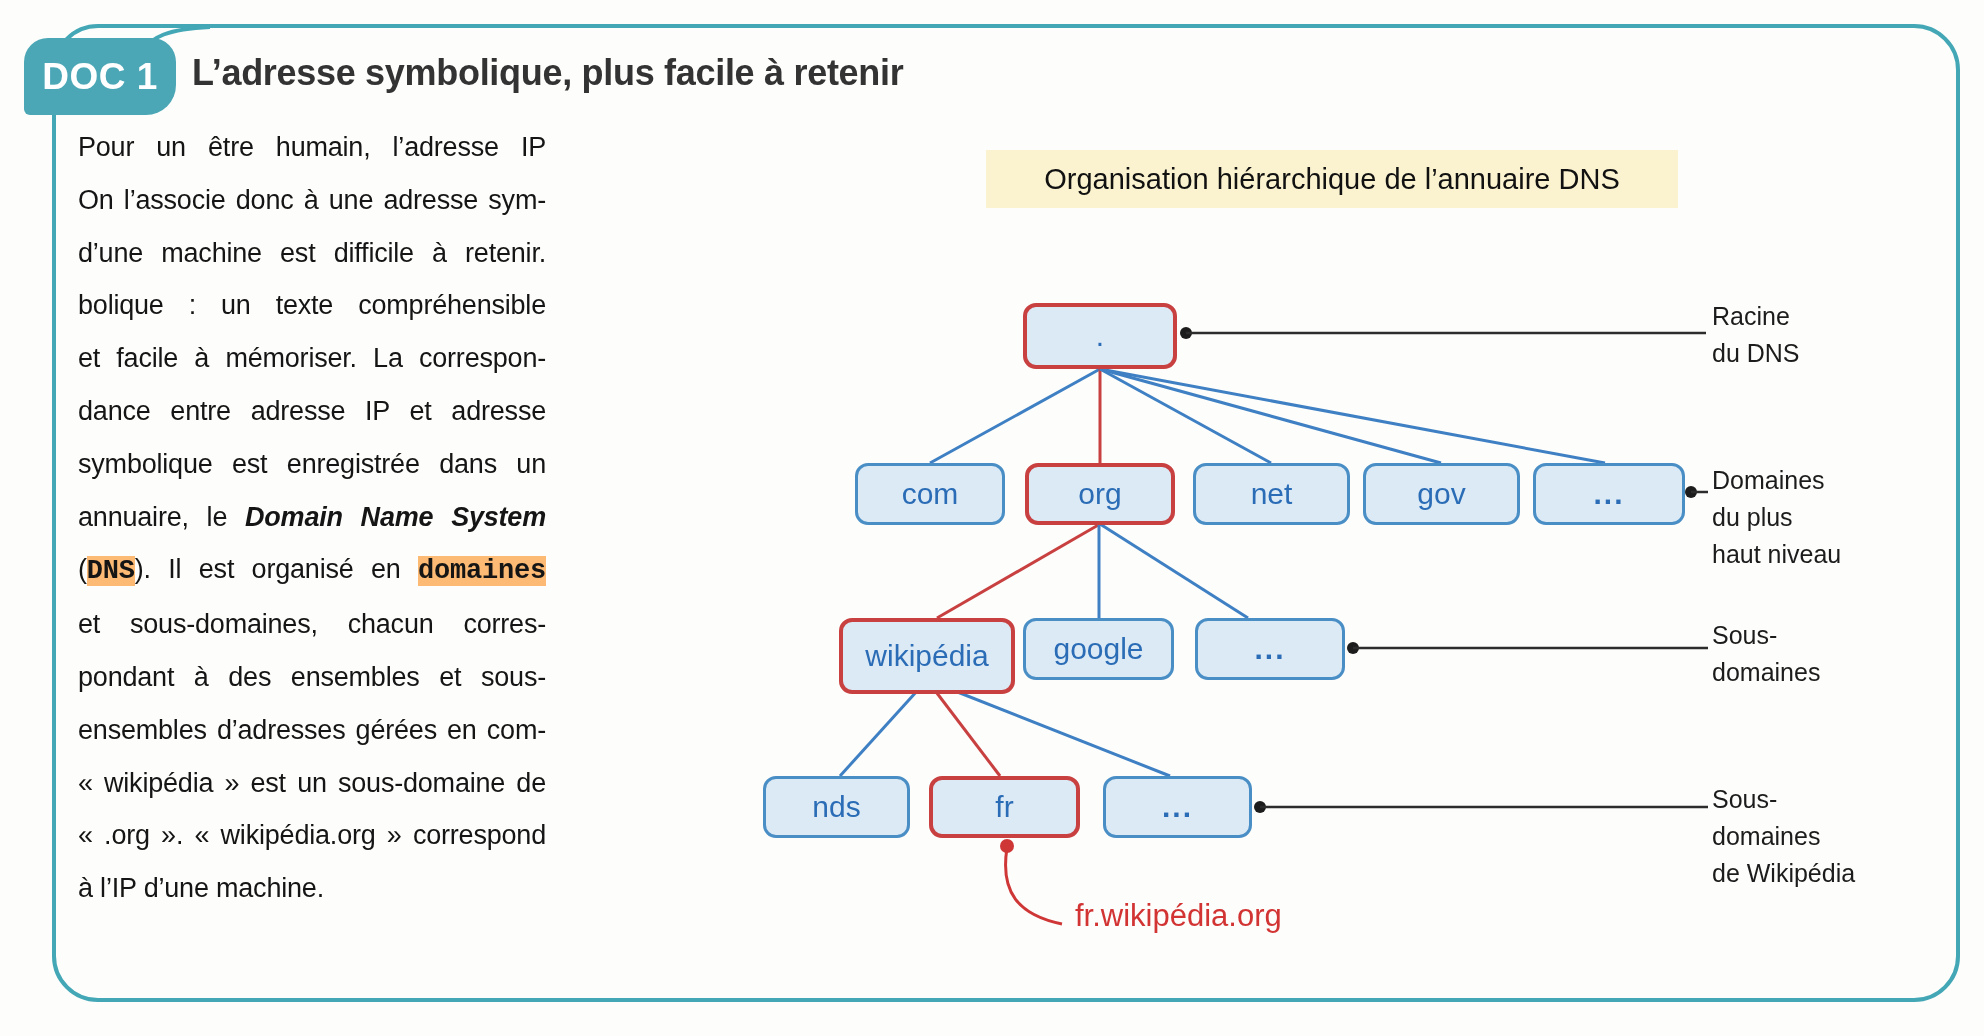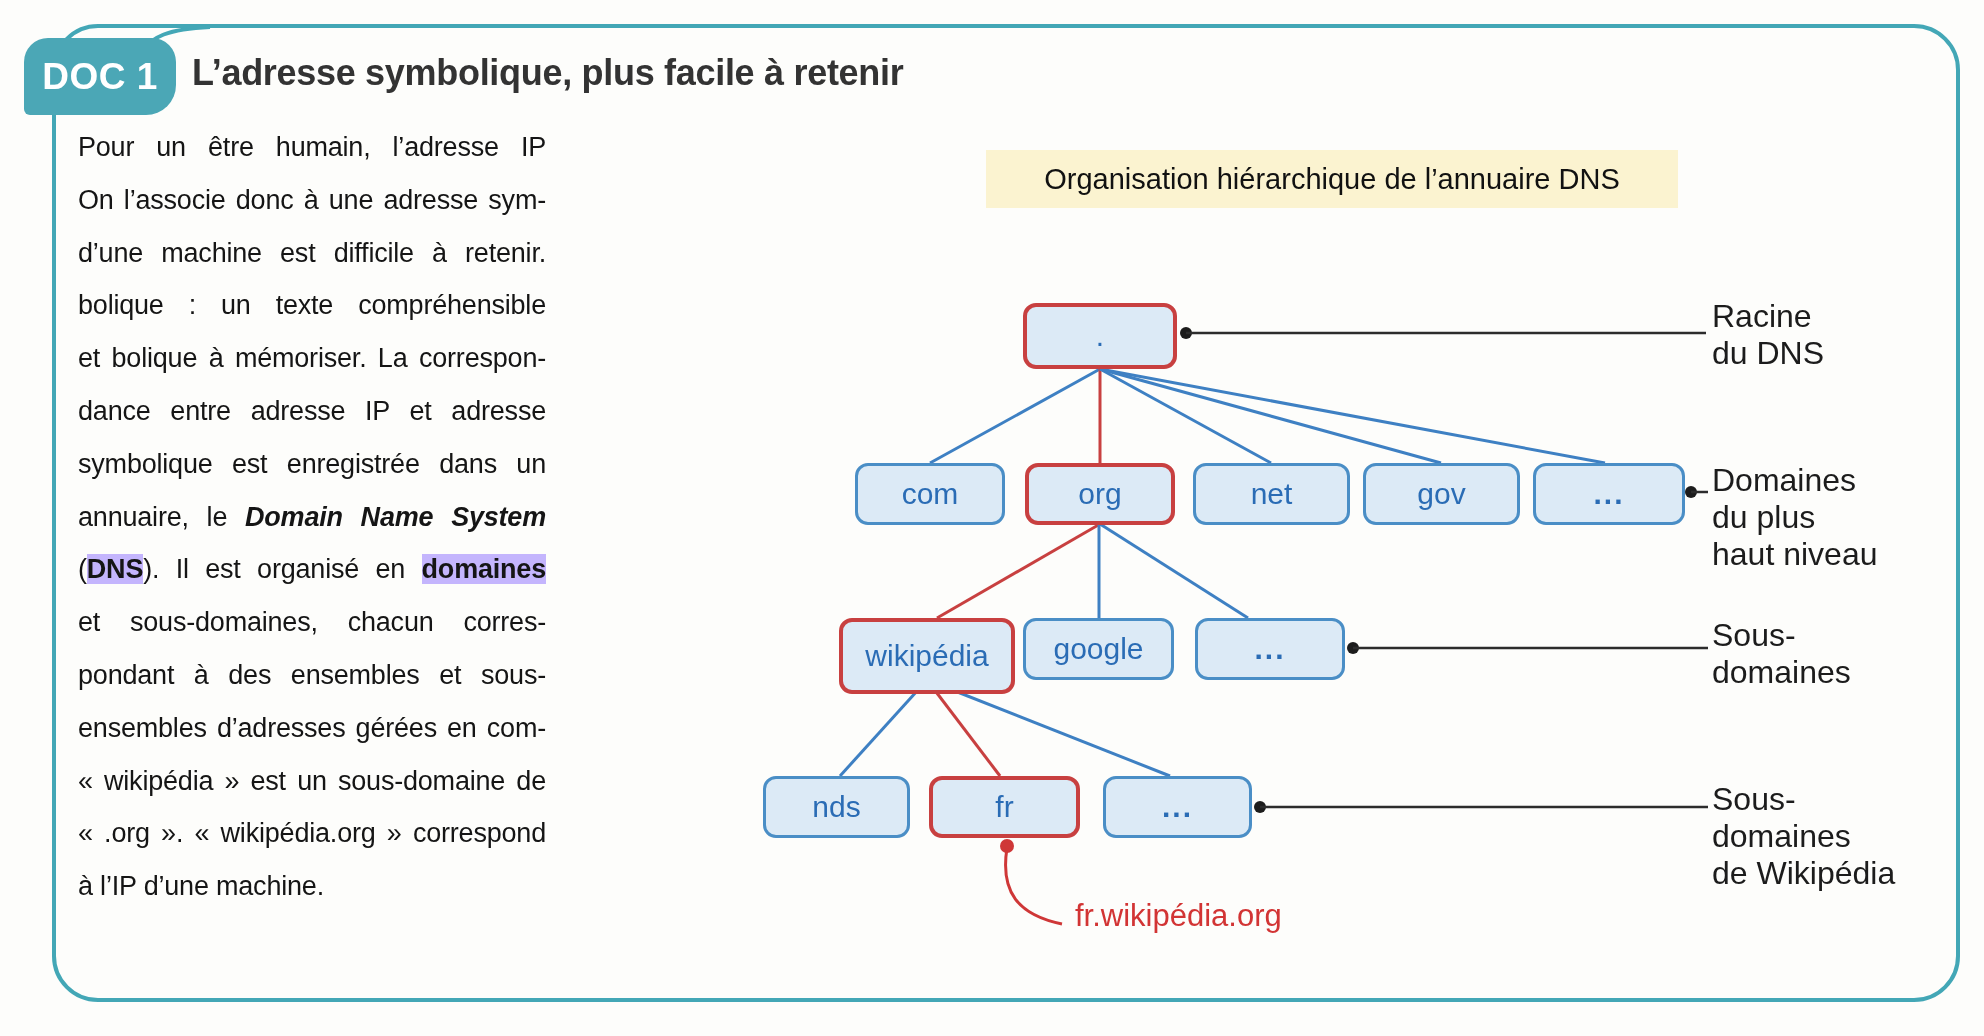--- a/index.html
+++ b/index.html
@@ -10,30 +10,30 @@
   .badge{position:absolute;left:24px;top:38px;width:152px;height:77px;background:#4ba7b6;
          border-radius:24px 24px 30px 6px;display:flex;align-items:center;justify-content:center;
          color:#ffffff;font-weight:bold;font-size:37px;letter-spacing:0.5px;}
   .page-title{position:absolute;left:192px;top:52px;font-size:36px;font-weight:bold;color:#333333;
          letter-spacing:-0.3px;white-space:nowrap;}
   .article{position:absolute;left:78px;top:121px;width:468px;font-size:27px;line-height:52.8px;
          color:#151515;letter-spacing:-0.2px;}
   .tline{text-align:justify;text-align-last:justify;}
   .tline-last{text-align-last:left;}
   .it{font-style:italic;font-weight:bold;}
-  .hl{background:#c4b5fd;font-weight:bold;}
+  .hl{background:#fdba74;font-weight:bold;font-family:Liberation Mono, monospace;}
   .dtitle{position:absolute;left:986px;top:150px;width:692px;height:58px;background:#fbf3d0;
          display:flex;align-items:center;justify-content:center;font-size:29px;color:#111111;
          white-space:nowrap;}
   .node{position:absolute;box-sizing:border-box;background:#dceaf6;border:3px solid #4a8ec6;
          border-radius:13px;display:flex;align-items:center;justify-content:center;
          color:#2a6cb5;font-size:30px;}
   .node.red{border:4px solid #c84040;}
   .node .dots{font-weight:bold;letter-spacing:2px;}
-  .side-label{position:absolute;left:1712px;font-size:32px;line-height:37px;color:#1c1c1c;
+  .side-label{position:absolute;left:1712px;font-size:25px;line-height:37px;color:#1c1c1c;
          white-space:pre-line;}
   .fr-annotation{position:absolute;left:1075px;top:898px;font-size:31px;color:#d23434;
          white-space:nowrap;}
   svg.overlay{position:absolute;left:0;top:0;pointer-events:none;}
 </style>
 </head>
 <body>
 
 <div class="page">
 
@@ -74,21 +74,21 @@
     <span>DOC 1</span>
   </div>
 
   <div class="page-title">L’adresse symbolique, plus facile à retenir</div>
 
   <div class="article" id="article">
       <div class="tline"><span>Pour un être humain, l’adresse IP</span></div>
       <div class="tline"><span>On l’associe donc à une adresse sym-</span></div>
       <div class="tline"><span>d’une machine est difficile à retenir.</span></div>
       <div class="tline"><span>bolique : un texte compréhensible</span></div>
-      <div class="tline"><span>et bolique à mémoriser. La correspon-</span></div>
+      <div class="tline"><span>et facile à mémoriser. La correspon-</span></div>
       <div class="tline"><span>dance entre adresse IP et adresse</span></div>
       <div class="tline"><span>symbolique est enregistrée dans un</span></div>
       <div class="tline"><span>annuaire, le </span><span class="it">Domain Name System</span></div>
       <div class="tline"><span>(</span><span class="hl">DNS</span><span>). Il est organisé en </span><span class="hl">domaines</span></div>
       <div class="tline"><span>et sous-domaines, chacun corres-</span></div>
       <div class="tline"><span>pondant à des ensembles et sous-</span></div>
       <div class="tline"><span>ensembles d’adresses gérées en com-</span></div>
       <div class="tline"><span>« wikipédia » est un sous-domaine de</span></div>
       <div class="tline"><span>« .org ». « wikipédia.org » correspond</span></div>
       <div class="tline tline-last"><span>à l’IP d’une machine.</span></div>

